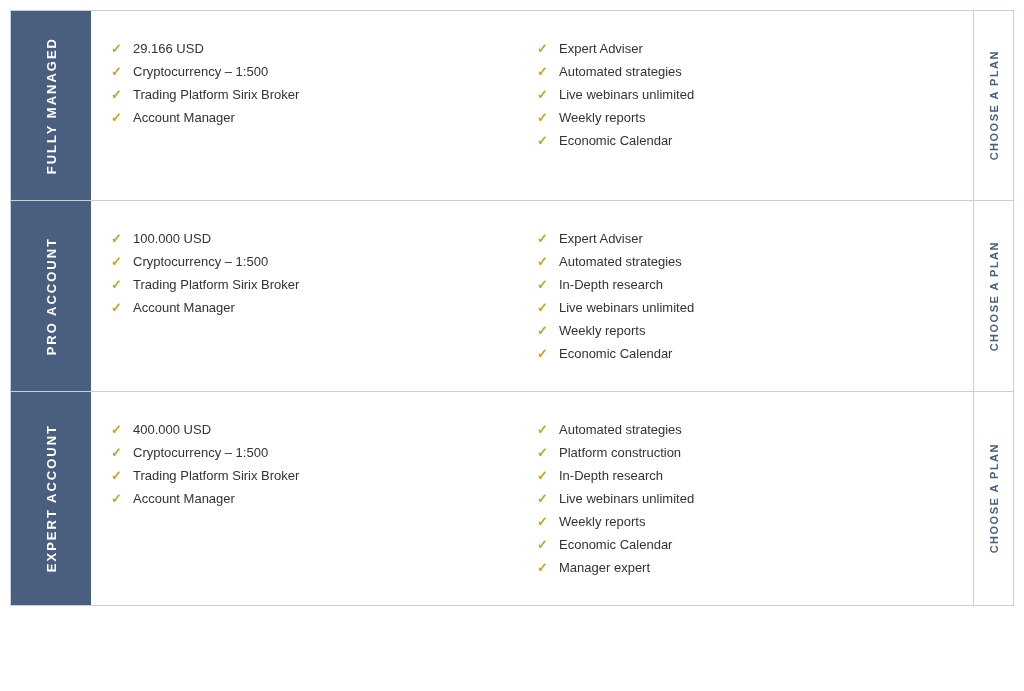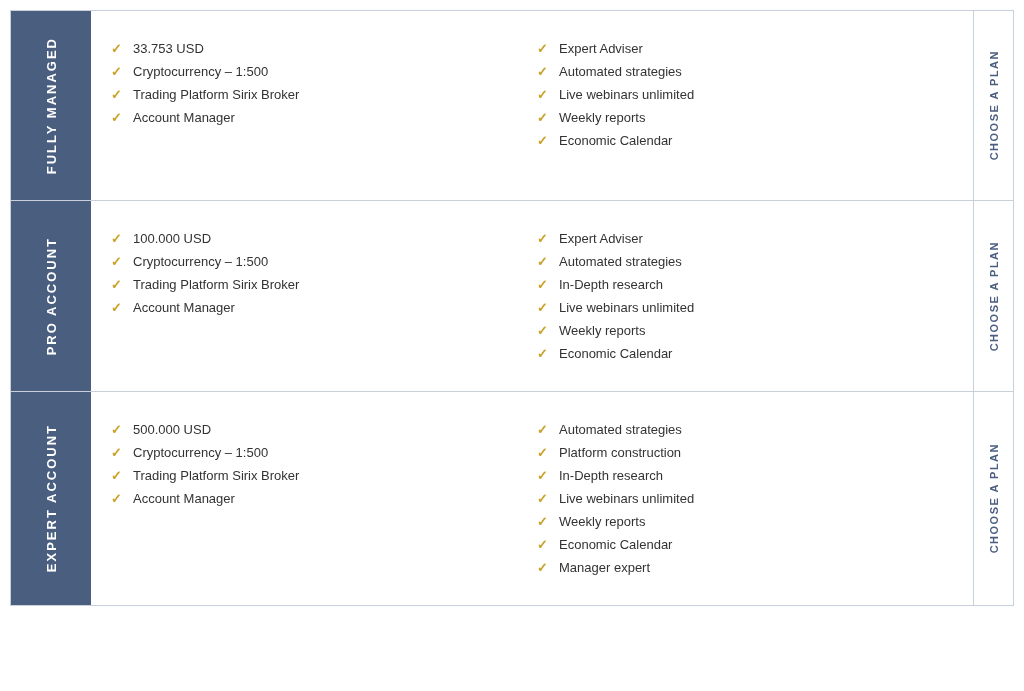--- a/index.html
+++ b/index.html
@@ -101,21 +101,21 @@
 
 <div class="plans-container">
     <div class="plan-row">
       <div class="plan-label">
         <span>FULLY MANAGED</span>
       </div>
       <div class="plan-features">
         <div class="features-col">
           <div class="feature-item">
             <span class="check-icon">✓</span>
-            <span>33.753 USD</span>
+            <span>29.166 USD</span>
           </div>
           <div class="feature-item">
             <span class="check-icon">✓</span>
             <span>Cryptocurrency – 1:500</span>
           </div>
           <div class="feature-item">
             <span class="check-icon">✓</span>
             <span>Trading Platform Sirix Broker</span>
           </div>
           <div class="feature-item">
@@ -205,21 +205,21 @@
       </div>
     </div>
     <div class="plan-row">
       <div class="plan-label">
         <span>EXPERT ACCOUNT</span>
       </div>
       <div class="plan-features">
         <div class="features-col">
           <div class="feature-item">
             <span class="check-icon">✓</span>
-            <span>500.000 USD</span>
+            <span>400.000 USD</span>
           </div>
           <div class="feature-item">
             <span class="check-icon">✓</span>
             <span>Cryptocurrency – 1:500</span>
           </div>
           <div class="feature-item">
             <span class="check-icon">✓</span>
             <span>Trading Platform Sirix Broker</span>
           </div>
           <div class="feature-item">

